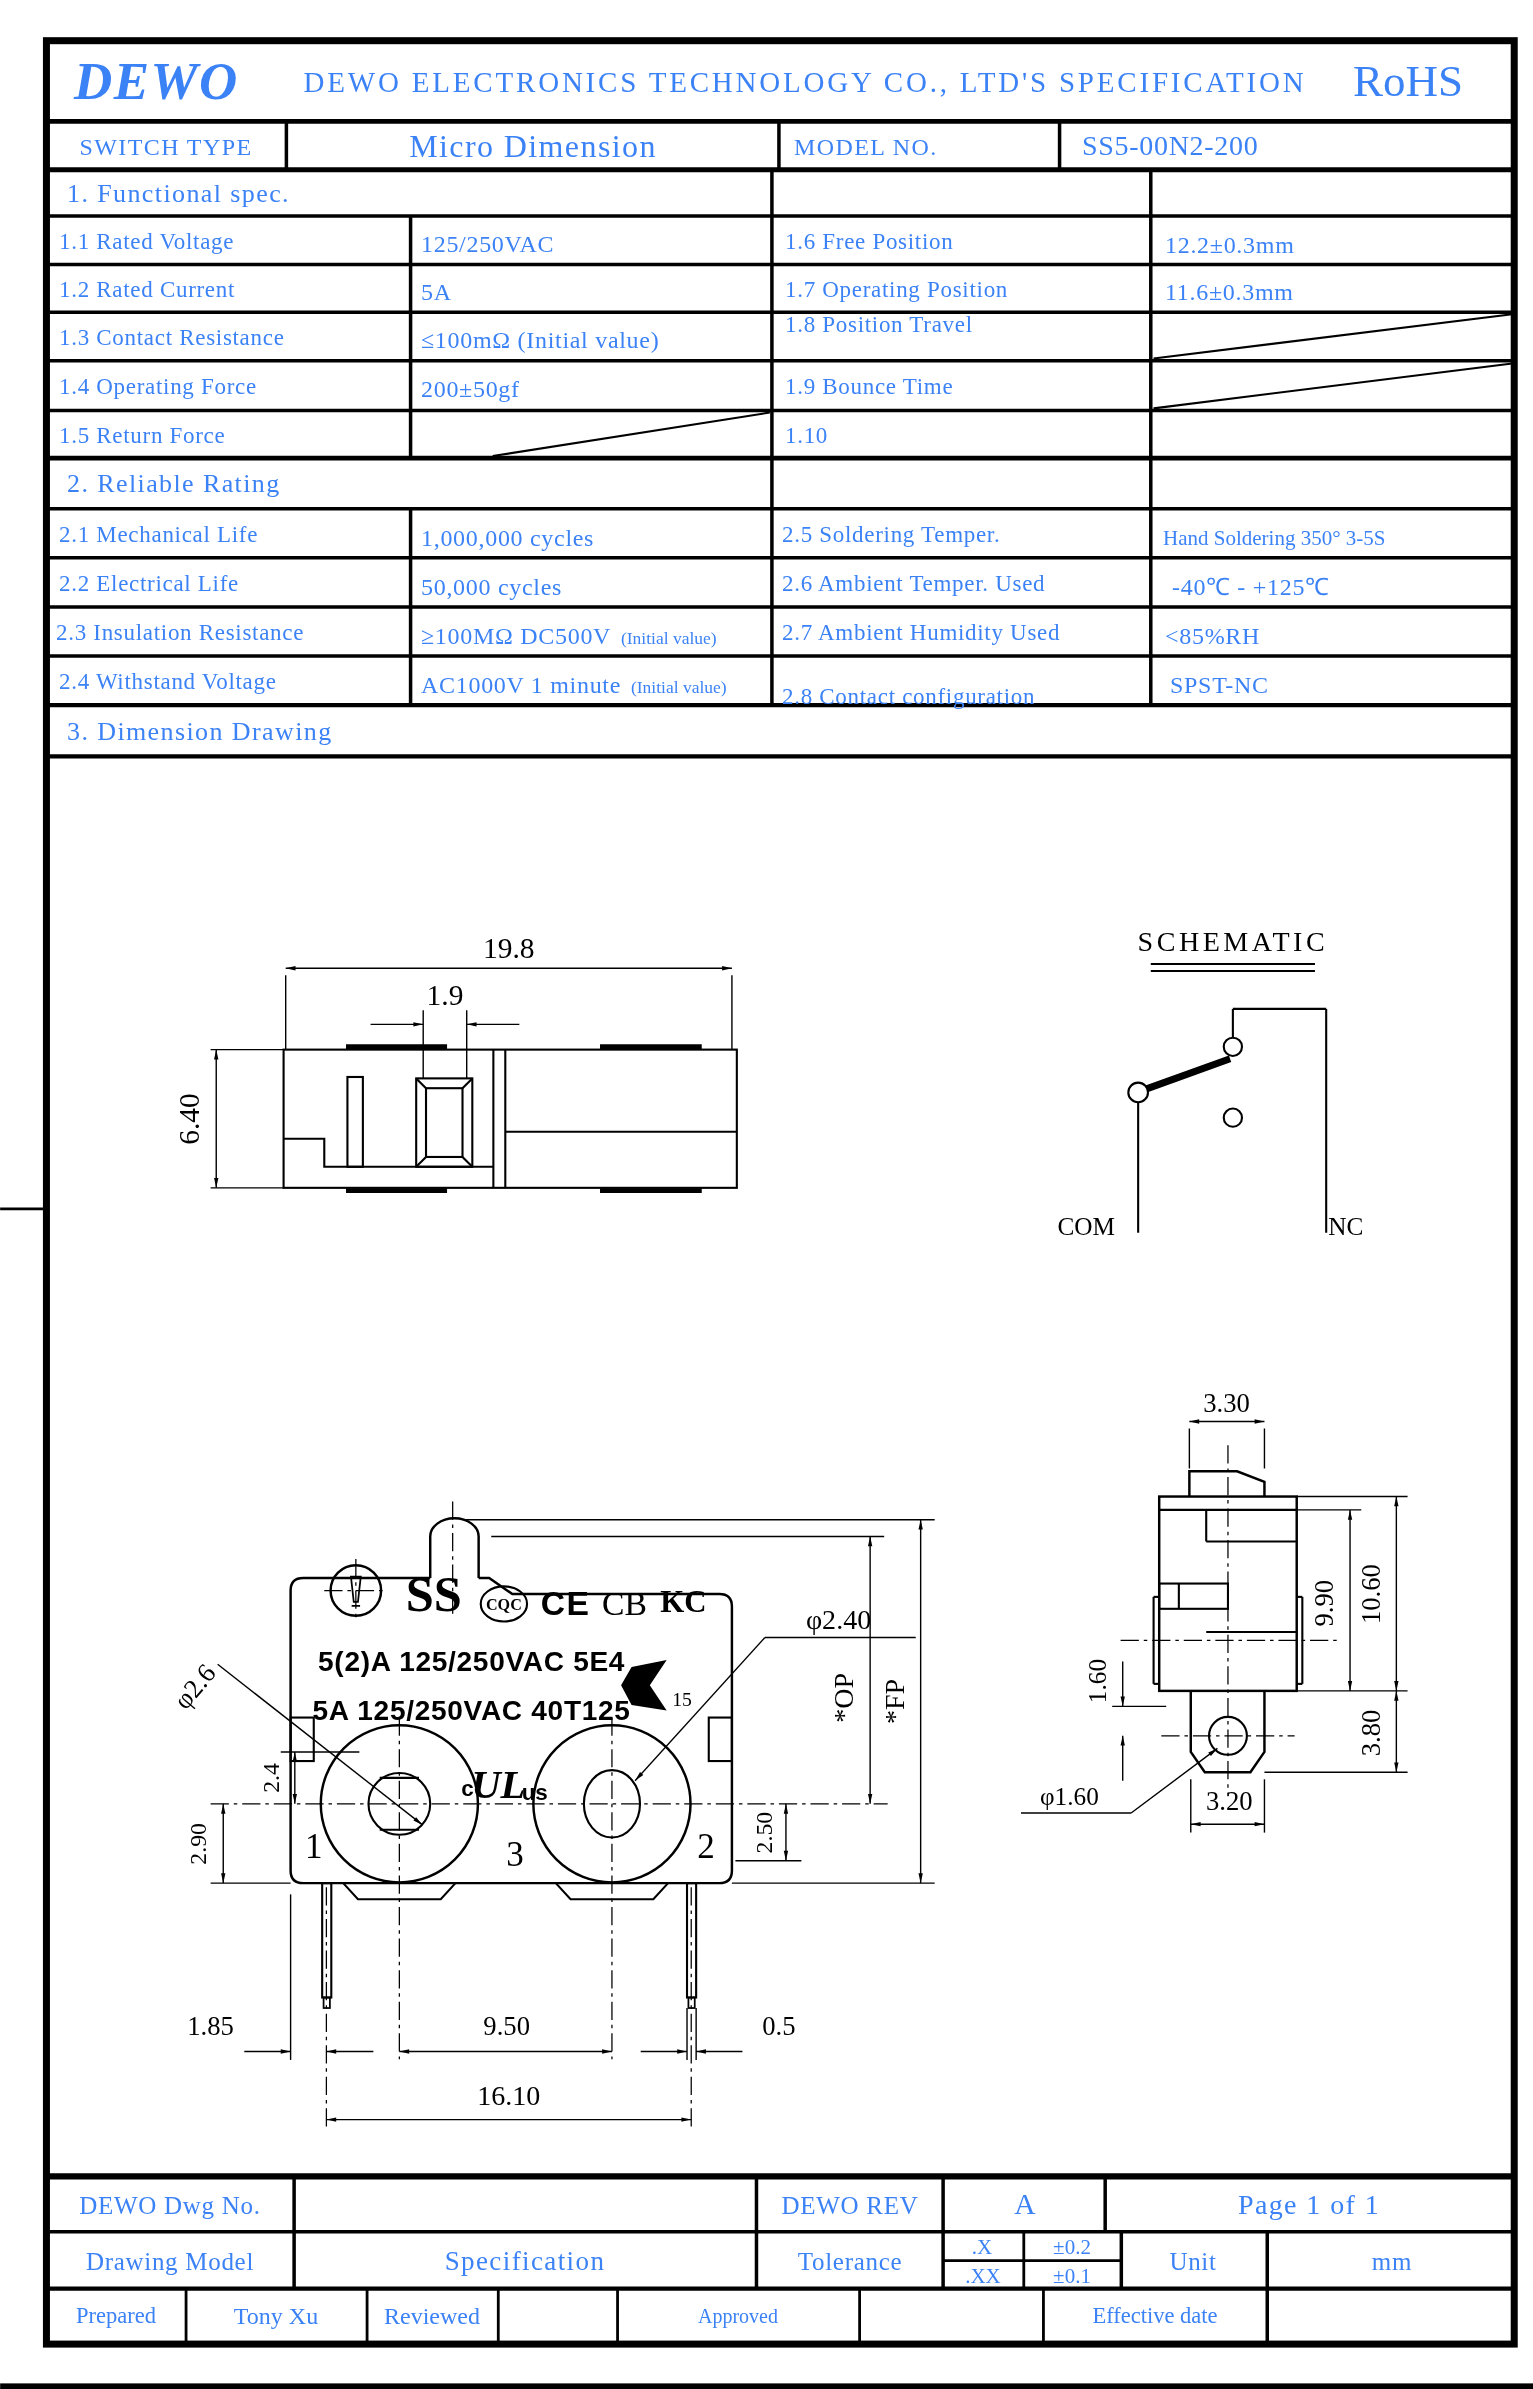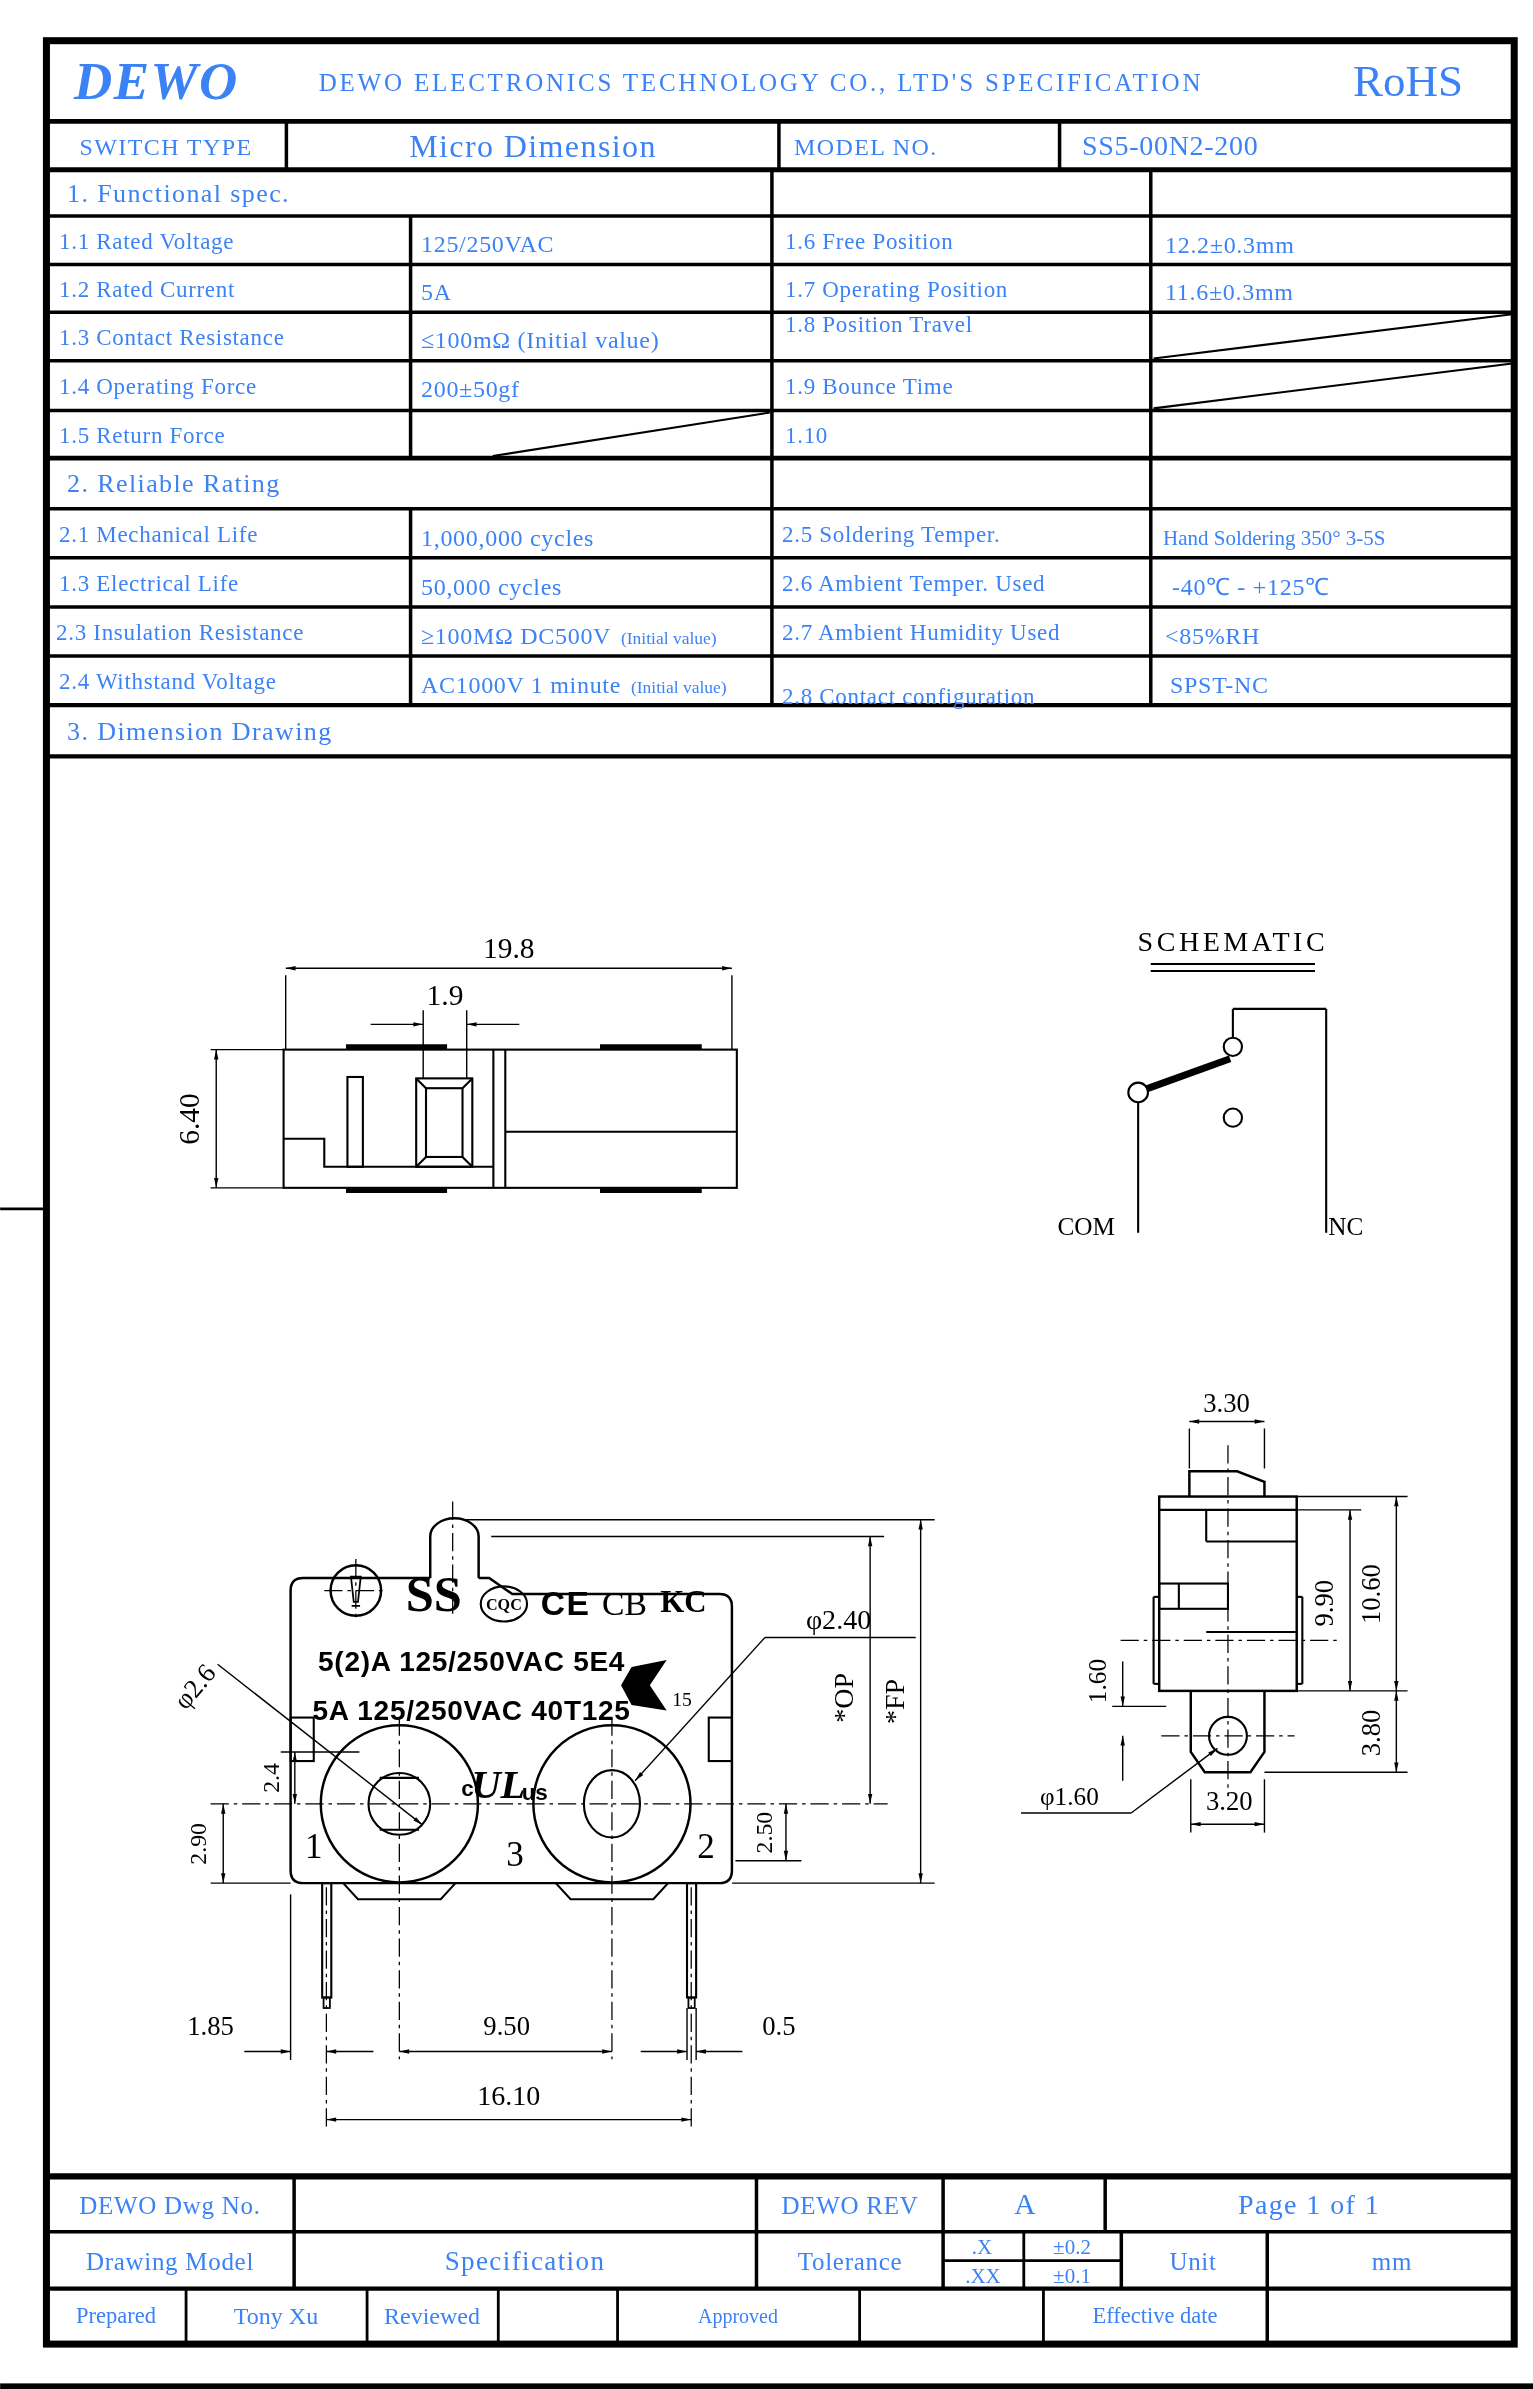--- a/index.html
+++ b/index.html
@@ -2,21 +2,21 @@
 <html style="font-size:11.2px"><head>
 <meta charset="utf-8">
 <style>
   html,body{margin:0;padding:0;background:#9a9a9a;}
   #page{position:relative;width:1534px;height:2389px;background:#ffffff;
         font-family:"Liberation Serif",serif;color:#000;overflow:hidden;}
   .t{position:absolute;white-space:nowrap;line-height:1;color:#3b82f6;}
   .c{transform:translate(-50%,-50%);}
   .l{transform:translate(0,-50%);}
   .logo{font-weight:bold;font-style:italic;font-size:53px;letter-spacing:1.4px;}
-  .company{font-size:25px;letter-spacing:2.8px;}
+  .company{font-size:29px;letter-spacing:2.8px;margin-left:44px;}
   .rohs{font-size:45px;}
   .h2lab{font-size:24px;letter-spacing:1.4px;}
   .h2val{font-size:32px;letter-spacing:1.4px;}
   .sec{font-size:26px;letter-spacing:1.4px;}
   .lab{font-size:23px;letter-spacing:0.7px;}
   .val{font-size:24px;letter-spacing:0.7px;}
   .val-sm{font-size:21px;letter-spacing:0;}
   .note{font-size:17.5px;margin-left:9.8px;letter-spacing:0;}
   .ft{font-size:25px;letter-spacing:0.7px;}
   .ft-sm{font-size:21px;}
@@ -310,21 +310,21 @@
 <div class="t l lab" style="left:785px;top:241px;">1.6  Free Position</div>
 <div class="t l val" style="left:1165px;top:245px;">12.2±0.3mm</div>
 <div class="t l lab" style="left:785px;top:289px;">1.7  Operating Position</div>
 <div class="t l val" style="left:1165px;top:292px;">11.6±0.3mm</div>
 <div class="t l lab" style="left:785px;top:324px;">1.8  Position Travel</div>
 <div class="t l lab" style="left:785px;top:386px;">1.9  Bounce Time</div>
 <div class="t l lab" style="left:785px;top:435px;">1.10</div>
 
 <div class="t l lab" style="left:59px;top:534px;">2.1 Mechanical Life</div>
 <div class="t l val" style="left:421px;top:538px;">1,000,000 cycles</div>
-<div class="t l lab" style="left:59px;top:583px;">1.3 Electrical Life</div>
+<div class="t l lab" style="left:59px;top:583px;">2.2 Electrical Life</div>
 <div class="t l val" style="left:421px;top:587px;">50,000 cycles</div>
 <div class="t l lab" style="left:56px;top:632px;">2.3 Insulation Resistance</div>
 <div class="t l" style="left:421px;top:636px;">
   <span class="val">≥100MΩ  DC500V</span><span class="note">(Initial value)</span>
 </div>
 <div class="t l lab" style="left:59px;top:681px;">2.4  Withstand Voltage</div>
 <div class="t l" style="left:421px;top:685px;">
   <span class="val">AC1000V 1 minute</span><span class="note">(Initial value)</span>
 </div>
 

